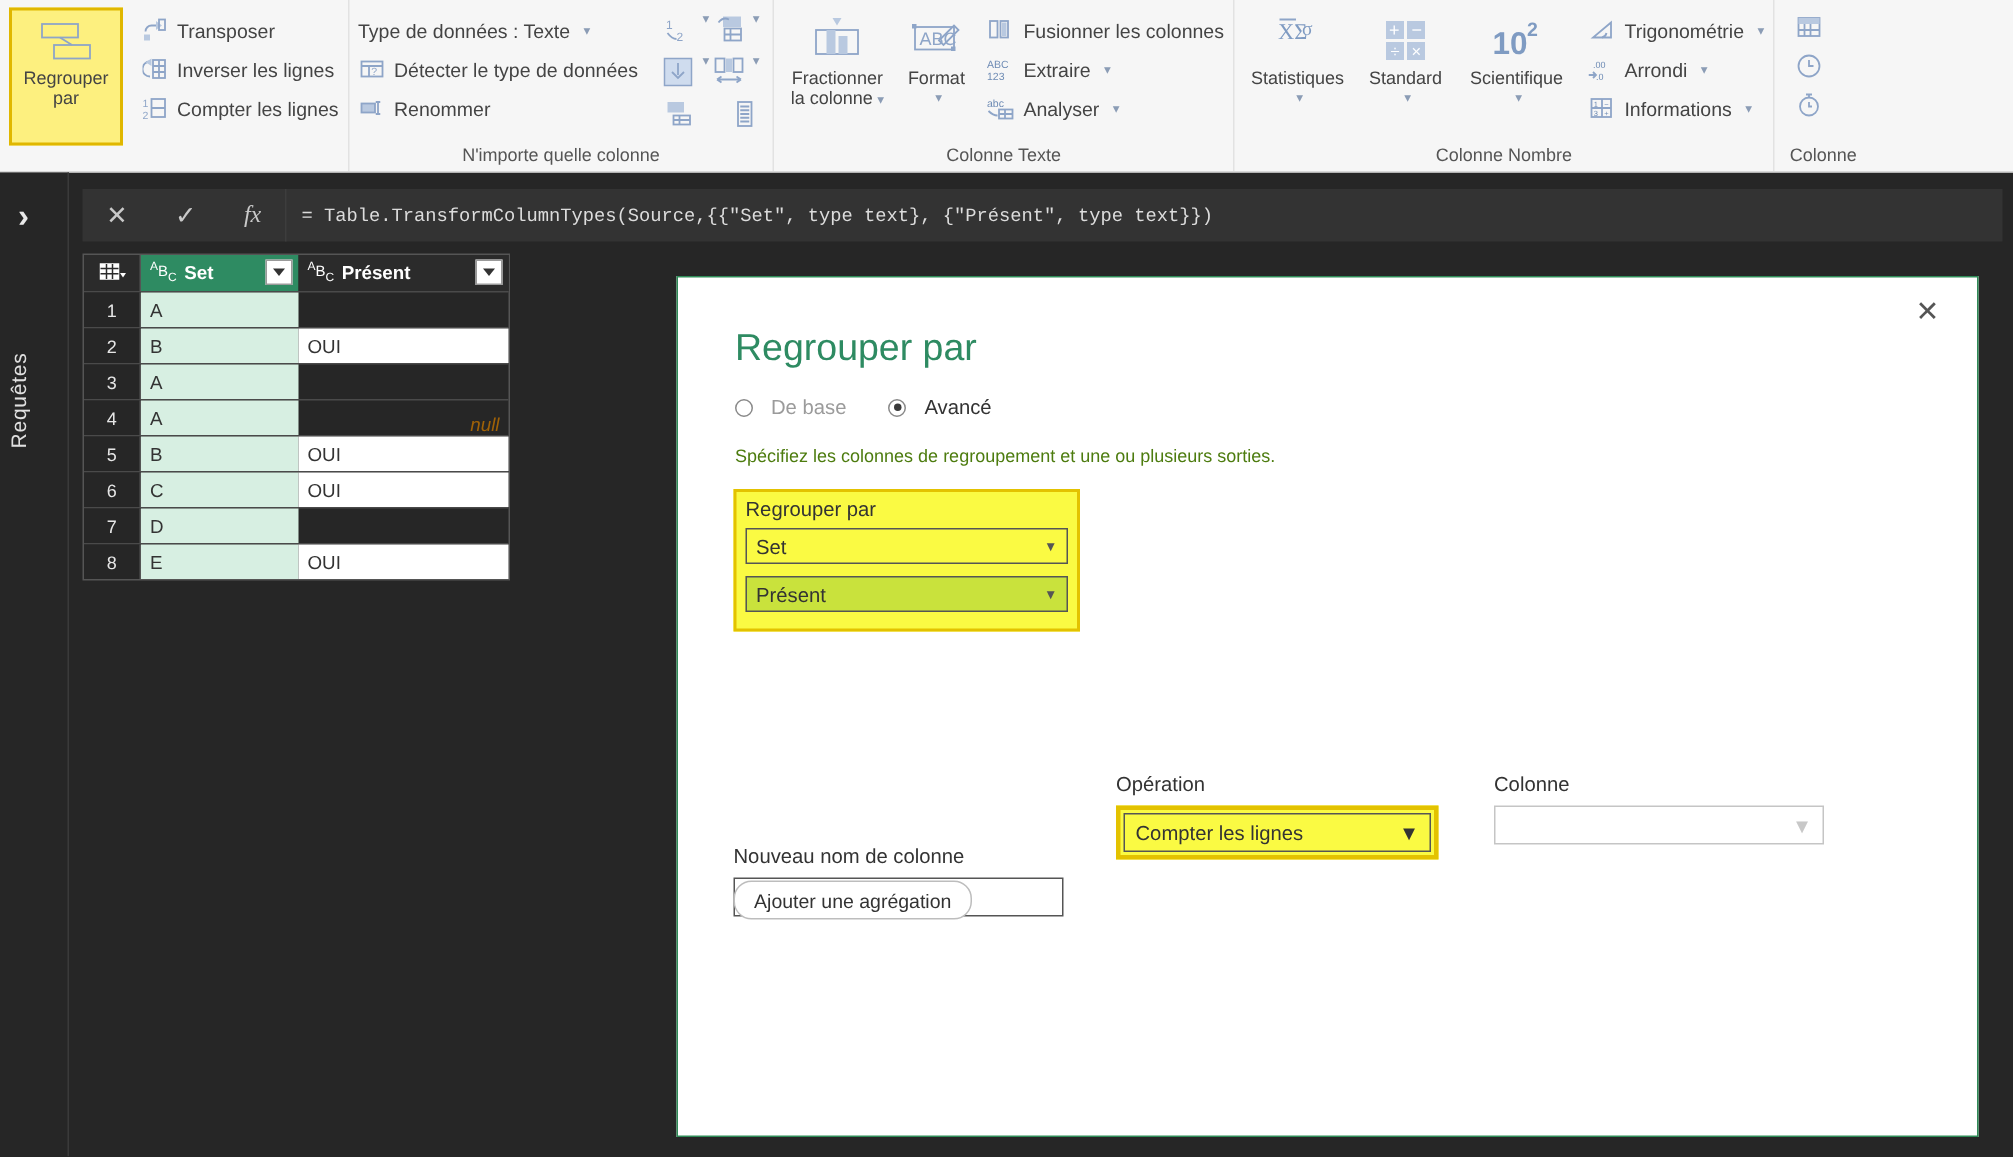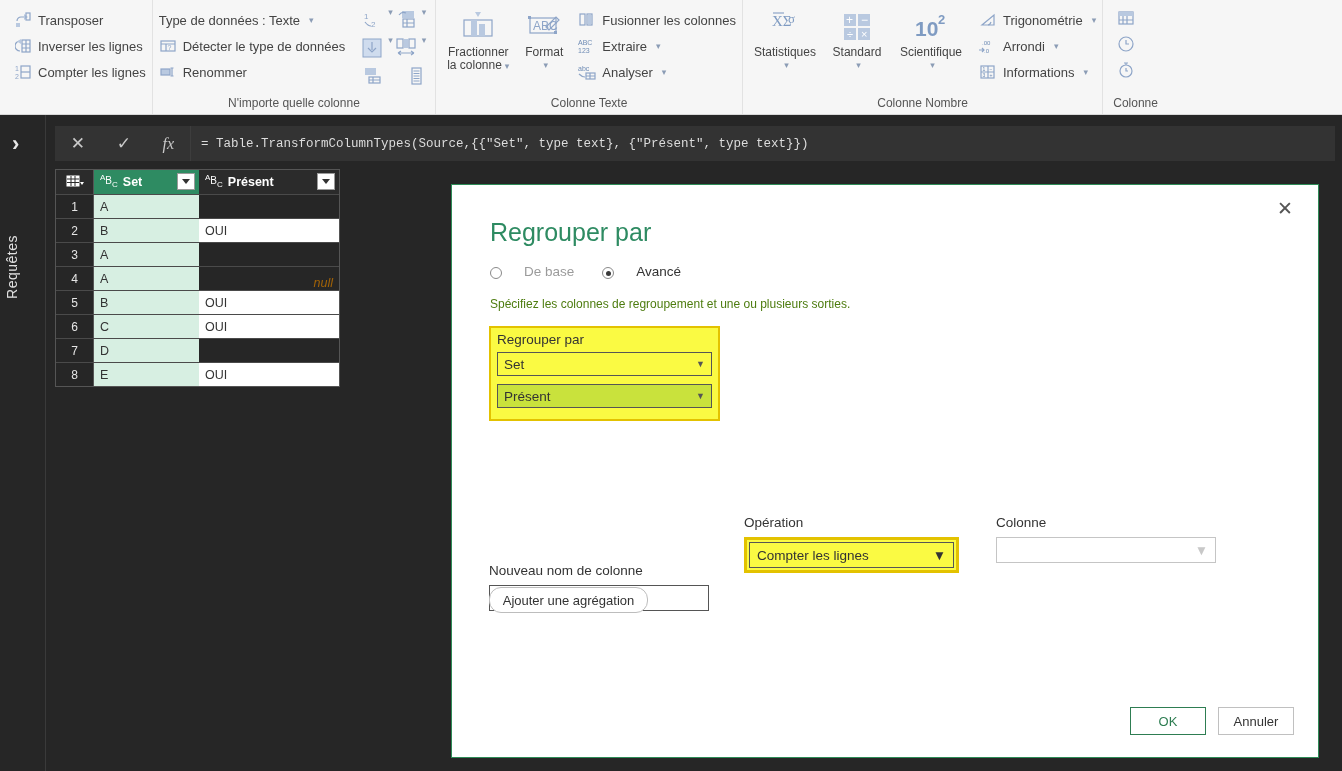--- a/index.html
+++ b/index.html
@@ -96,21 +96,21 @@
 
   
   #dlg { position:absolute; left:451px; top:184px; width:868px; height:574px;
          background:#fff; border:1px solid #2e8b57; color:#333; }
   #dlgclose { position:absolute; right:20px; top:10px; width:26px; height:26px;
               display:flex; align-items:center; justify-content:center;
               font-size:19px; color:#555; cursor:pointer; }
   #dlgtitle { position:absolute; left:38px; top:33px; font-size:25px;
               color:#2e8b62; font-weight:normal; }
   #radios { position:absolute; left:38px; top:79px; display:flex; align-items:center; gap:28px; }
-  .rd { display:flex; align-items:flex-end; gap:22px; font-size:13.5px; cursor:pointer; }
+  .rd { display:flex; align-items:center; gap:12px; font-size:13.5px; cursor:pointer; }
   .rd .dot { width:12px; height:12px; border-radius:50%; border:1px solid #8a8a8a;
              background:#fff; position:relative; }
   .rd.on .dot::after { content:""; position:absolute; left:2.5px; top:2.5px;
                        width:5px; height:5px; border-radius:50%; background:#3a3a3a; }
   .rd.off { color:#9b9b9b; }
   #subtext { position:absolute; left:38px; top:112px; font-size:12px; color:#4d7c0f; }
 
   #gbox { position:absolute; left:37px; top:141px; width:231px; height:95px;
           background:#fafa43; border:2px solid #e3c200; padding:4px 6px; }
   #gboxlbl { font-size:13.5px; color:#333; }
@@ -141,20 +141,31 @@
   #okbtn { width:76px; height:28px; border:1px solid #2e7d52; background:#fff; color:#2e7d52; }
   #cancelbtn { width:76px; height:28px; border:1px solid #c0c0c0; background:#fff; color:#333; }
 </style>
 </head>
 <body>
 
 <div id="ribbon">
 
   <div class="rgroup">
     <div class="rg-body">
+      <div class="bigbtn sel">
+        <span class="ic">
+          <svg width="46" height="32" viewBox="0 0 46 32">
+            <rect class="bl" x="7" y="5" width="24" height="9"></rect>
+            <rect class="bl" x="15" y="19" width="24" height="9"></rect>
+            <path class="bl" d="M19 14 L27 19"></path>
+          </svg>
+        </span>
+        <span>Regrouper</span>
+        <span>par</span>
+      </div>
 
 
       <div class="col-smalls" style="margin-left:8px">
         <div class="smallrow">
           <span class="sic">
             <svg width="16" height="16" viewBox="0 0 16 16">
               <path class="bl" d="M2 9 a4 4 0 0 1 4-4 h4"></path>
                 <path class="blf" d="M9 2 l4 3 -4 3z"></path>
               <rect class="bl" x="11" y="1" width="4" height="7"></rect>
               <rect class="blf" x="1" y="11" width="4" height="4"></rect>
@@ -580,17 +591,13 @@
   <div class="fcol" style="left:544px; top:330px; width:220px;">
     <div class="flabel">Colonne</div>
     <div class="ddbox dis">
       <span></span>
       <span class="arw">▼</span>
     </div>
   </div>
 
   <div class="btn" style="position:absolute;left:37px;top:402px;width:159px;border-radius:12px;">Ajouter une agrégation</div>
 
-  <div id="okrow">
-    <div class="btn" id="okbtn">OK</div>
-    <div class="btn" id="cancelbtn">Annuler</div>
-  </div>
 </div>
 
 </body></html>

